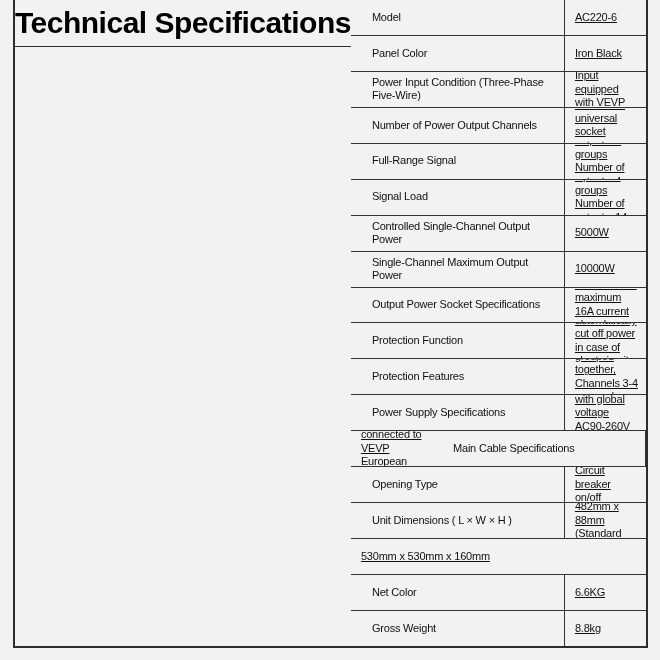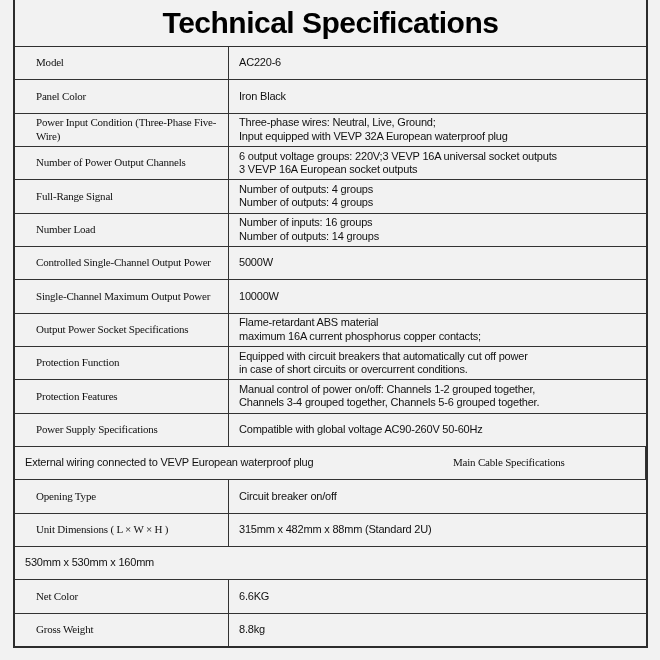--- a/index.html
+++ b/index.html
@@ -19,21 +19,21 @@
     position: absolute;
     left: 13px;
     top: 0;
     width: 635px;
     height: 648px;
     box-sizing: border-box;
     border-left: 2px solid #2d2d2d;
     border-right: 2px solid #2d2d2d;
     border-bottom: 2px solid #2d2d2d;
     display: flex;
-    flex-direction: column;
+    flex-direction: row;
     background: #f2f2f2;
   }
   .title-cell {
     height: 46px;
     flex: 0 0 auto;
     border-bottom: 1.5px solid #2f2f2f;
     display: flex;
     align-items: center;
     justify-content: center;
     font-size: 30px;
@@ -64,26 +64,26 @@
     white-space: pre-line;
     box-sizing: border-box;
     overflow: hidden;
   }
   .cell-label {
     width: 214px;
     flex: 0 0 auto;
     padding-left: 21px;
     padding-right: 6px;
     border-right: 1.5px solid #333333;
-    font-family: Liberation Serif, serif;
   }
   .cell-value {
     flex: 1;
     padding-left: 10px;
     padding-right: 8px;
+    text-decoration: underline;
   }
 </style>
 </head>
 <body>
 
 <div class="frame">
   <div class="spec-table">
     <div class="title-cell">Technical Specifications</div>
     <div class="rows">
   <div class="row">
@@ -108,21 +108,21 @@
 3 VEVP 16A European socket outputs</div>
   </div>
 
   <div class="row">
     <div class="cell cell-label">Full-Range Signal</div>
     <div class="cell cell-value">Number of outputs: 4 groups
 Number of outputs: 4 groups</div>
   </div>
 
   <div class="row">
-    <div class="cell cell-label">Number Load</div>
+    <div class="cell cell-label">Signal Load</div>
     <div class="cell cell-value">Number of inputs: 16 groups
 Number of outputs: 14 groups</div>
   </div>
 
   <div class="row">
     <div class="cell cell-label">Controlled Single-Channel Output Power</div>
     <div class="cell cell-value">5000W</div>
   </div>
 
   <div class="row">

